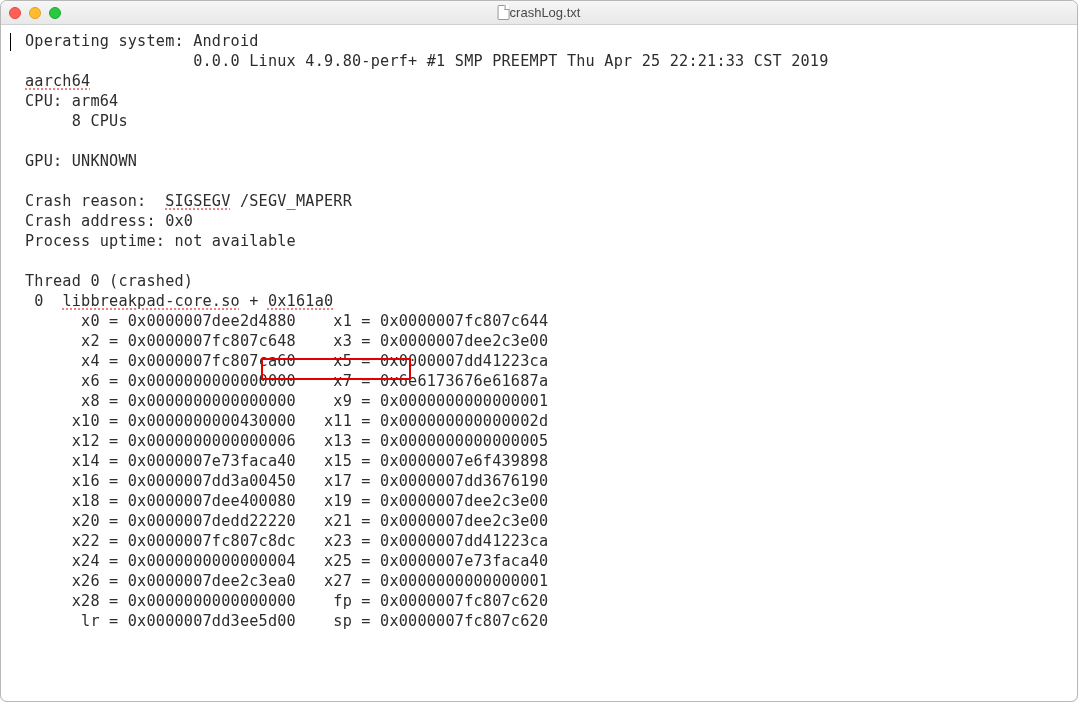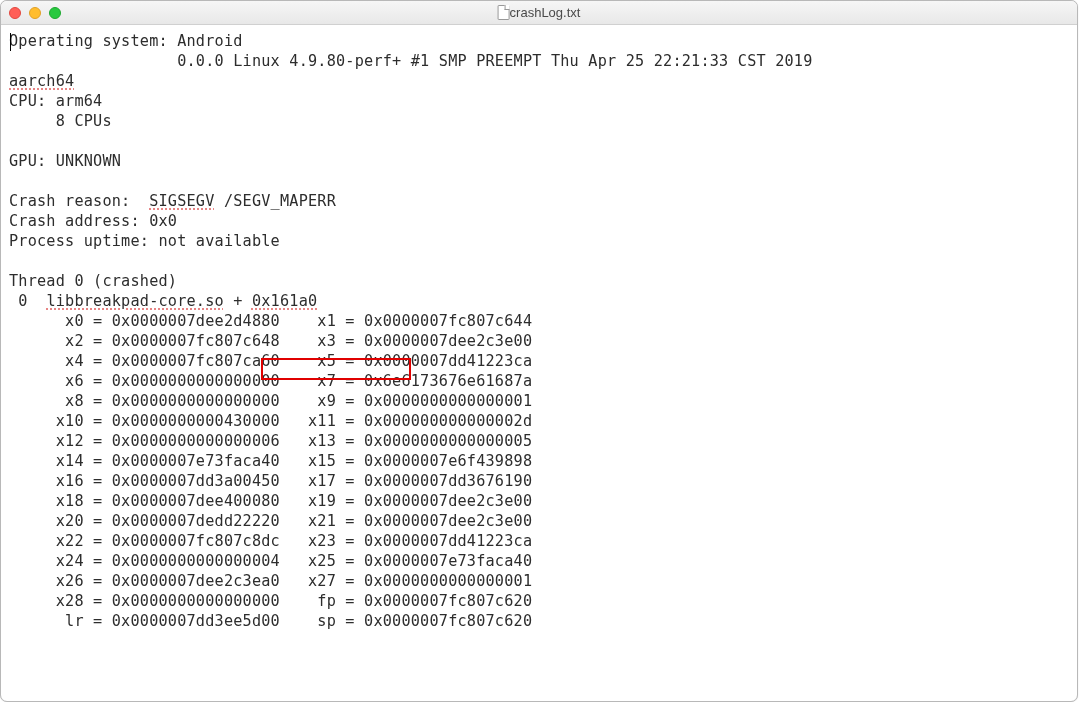--- a/index.html
+++ b/index.html
@@ -64,21 +64,21 @@
     position:absolute;
     top:-1px; right:-1px;
     width:4px;height:4px;
     background:#fff;
     border-left:1px solid #999;
     border-bottom:1px solid #999;
   }
   .content {
     flex: 1;
     overflow: hidden;
-    padding: 6px 8px 0 8px;
+    padding: 6px 8px 0 24px;
     position: relative;
   }
   pre.log {
     margin: 0;
     font-family: "Menlo","Consolas","DejaVu Sans Mono",monospace;
     font-size: 15.2px;
     line-height: 20px;
     white-space: pre;
     color: #2d2d2d;
     letter-spacing: 0.2px;

